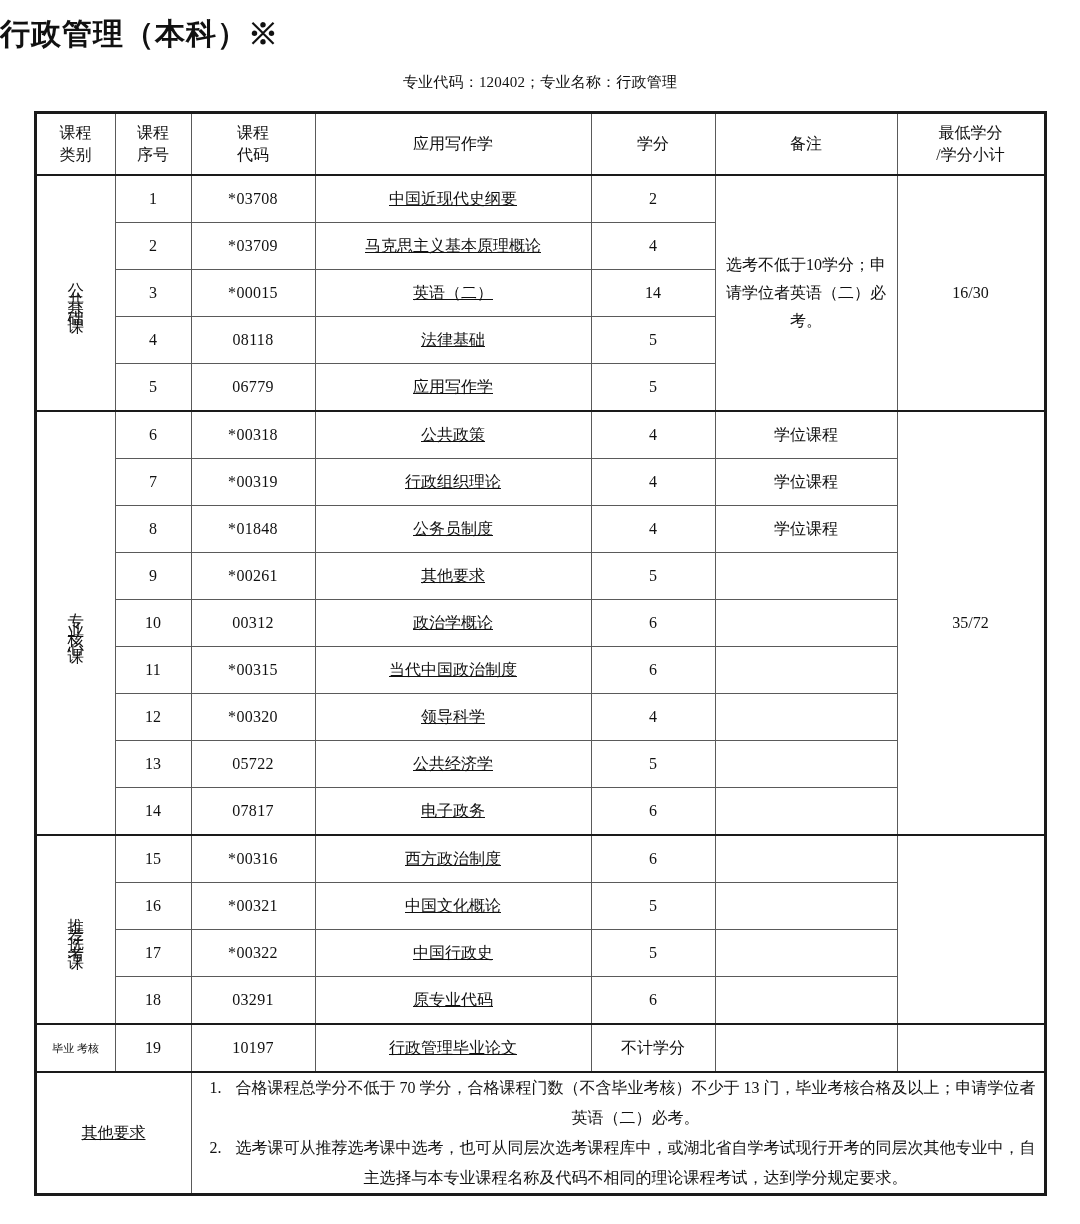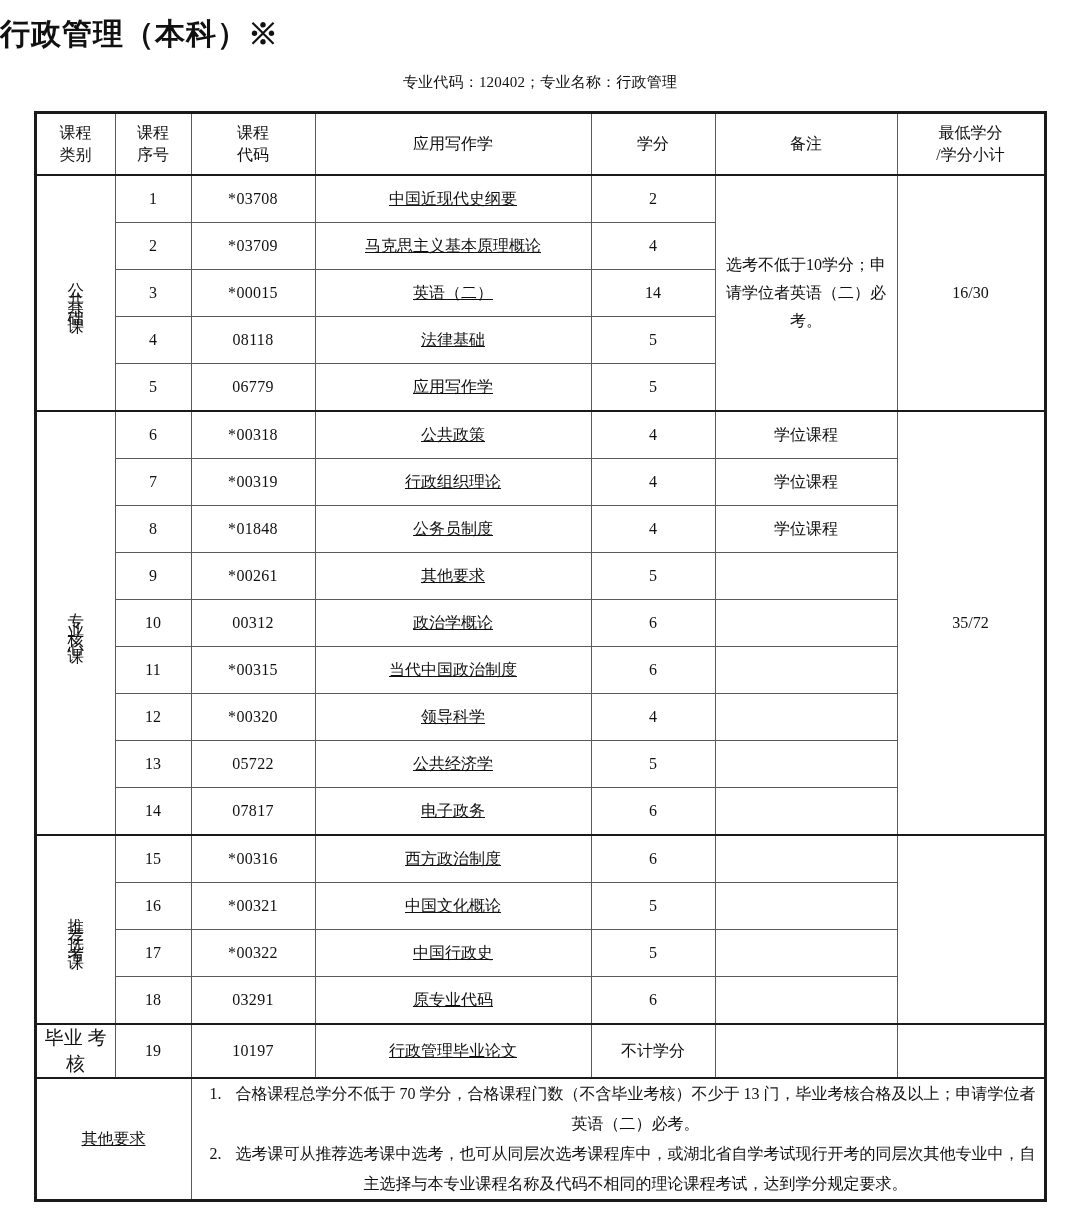--- a/index.html
+++ b/index.html
@@ -72,21 +72,21 @@
     display: inline-block;
     writing-mode: vertical-rl;
     text-orientation: upright;
     letter-spacing: 9px;
     line-height: 1.05;
     font-size: 16.5px;
   }
   .cat-horz {
     display: inline-block;
     line-height: 26px;
-    font-size: 19px;
+    font-size: 11px;
   }
   .name-cell { text-align: left; padding-left: 14px; text-decoration: underline; }
   .remark-multiline {
     text-align: left;
     padding-left: 10px;
     line-height: 28px;
     font-size: 16px;
   }
   .other-label { font-size: 16.5px; text-decoration: underline; }
   .notes-cell {

